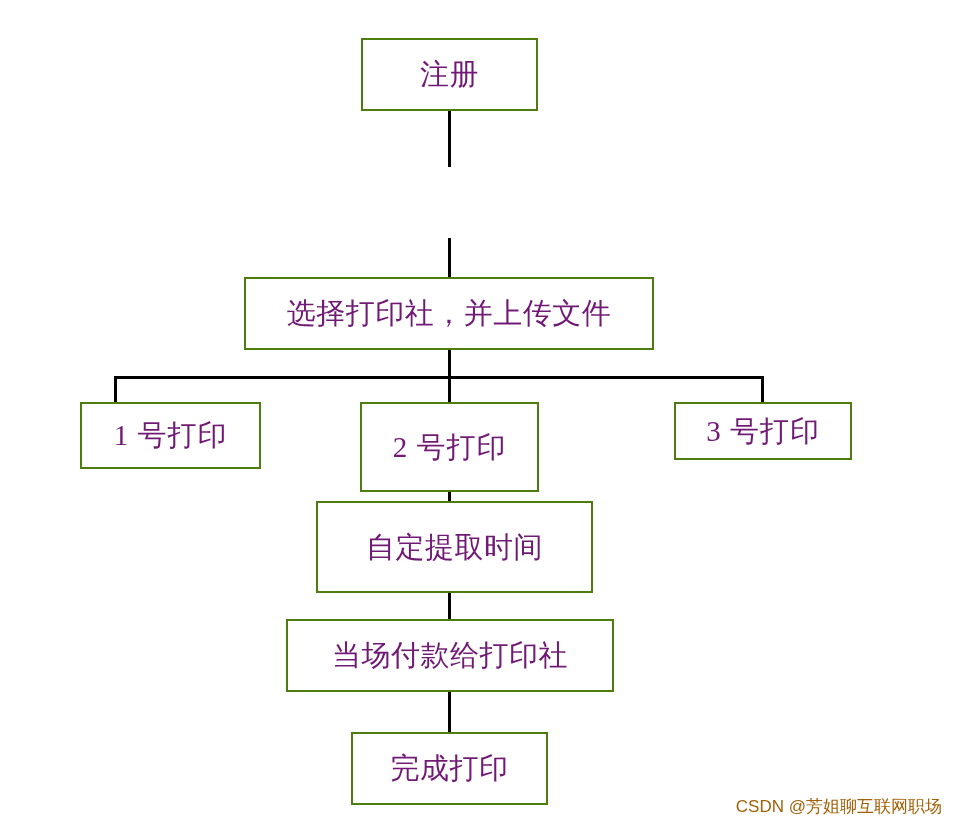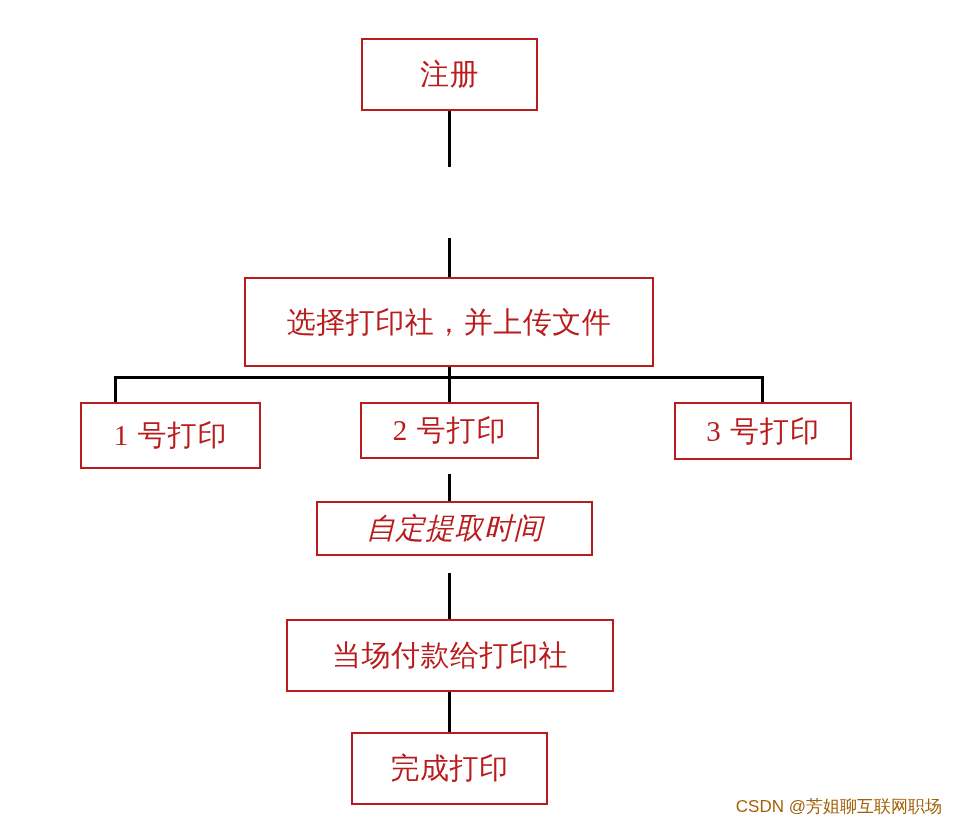--- a/index.html
+++ b/index.html
@@ -13,26 +13,26 @@
   #flowchart-canvas {
     position: relative;
     width: 954px;
     height: 826px;
     background: #ffffff;
     overflow: hidden;
   }
   .node {
     position: absolute;
     box-sizing: border-box;
-    border: 2px solid #b91c1c;
+    border: 2px solid #4d7c0f;
     background: #ffffff;
     display: flex;
     align-items: center;
     justify-content: center;
-    color: #b91c1c;
+    color: #701a75;
     z-index: 3;
   }
   .node-label {
     font-size: 29px;
     line-height: 1;
     letter-spacing: 0.5px;
     white-space: nowrap;
     font-family: "Liberation Serif", "DejaVu Serif", serif;
   }
   .node-label.numbered {
@@ -56,25 +56,25 @@
     bottom: 8px;
     font-size: 17px;
     color: #a16207;
     font-family: "Liberation Sans", "DejaVu Sans", sans-serif;
     white-space: nowrap;
     z-index: 5;
   }
   
   #node-register      { left: 361px; top: 38px;  width: 177px; height: 73px; }
   #node-login         { left: 361px; top: 166px; width: 177px; height: 73px; }
-  #node-select-shop   { left: 244px; top: 277px; width: 410px; height: 90px; }
+  #node-select-shop   { left: 244px; top: 277px; width: 410px; height: 73px; }
   #node-printer-1     { left: 32px;  top: 402px; width: 181px; height: 67px; margin-left: 48px; }
-  #node-printer-2     { left: 360px; top: 402px; width: 179px; height: 57px; }
+  #node-printer-2     { left: 360px; top: 402px; width: 179px; height: 90px; }
   #node-printer-3     { left: 674px; top: 402px; width: 178px; height: 58px; }
-  #node-pickup-time   { left: 316px; top: 501px; width: 277px; height: 55px; font-style: italic; }
+  #node-pickup-time   { left: 316px; top: 501px; width: 277px; height: 92px; }
   #node-pay-onsite    { left: 286px; top: 619px; width: 328px; height: 73px; }
   #node-finish-print  { left: 351px; top: 732px; width: 197px; height: 73px; }
   
   #conn-register-login    { left: 448px; top: 110px; height: 57px; }
   #conn-login-select      { left: 448px; top: 238px; height: 40px; }
   #conn-select-fork       { left: 448px; top: 349px; height: 30px; }
   #conn-fork-bar          { left: 114px; top: 376px; width: 650px; }
   #conn-fork-left         { left: 114px; top: 376px; height: 27px; }
   #conn-fork-right        { left: 761px; top: 376px; height: 27px; }
   #conn-fork-mid          { left: 448px; top: 376px; height: 27px; }

